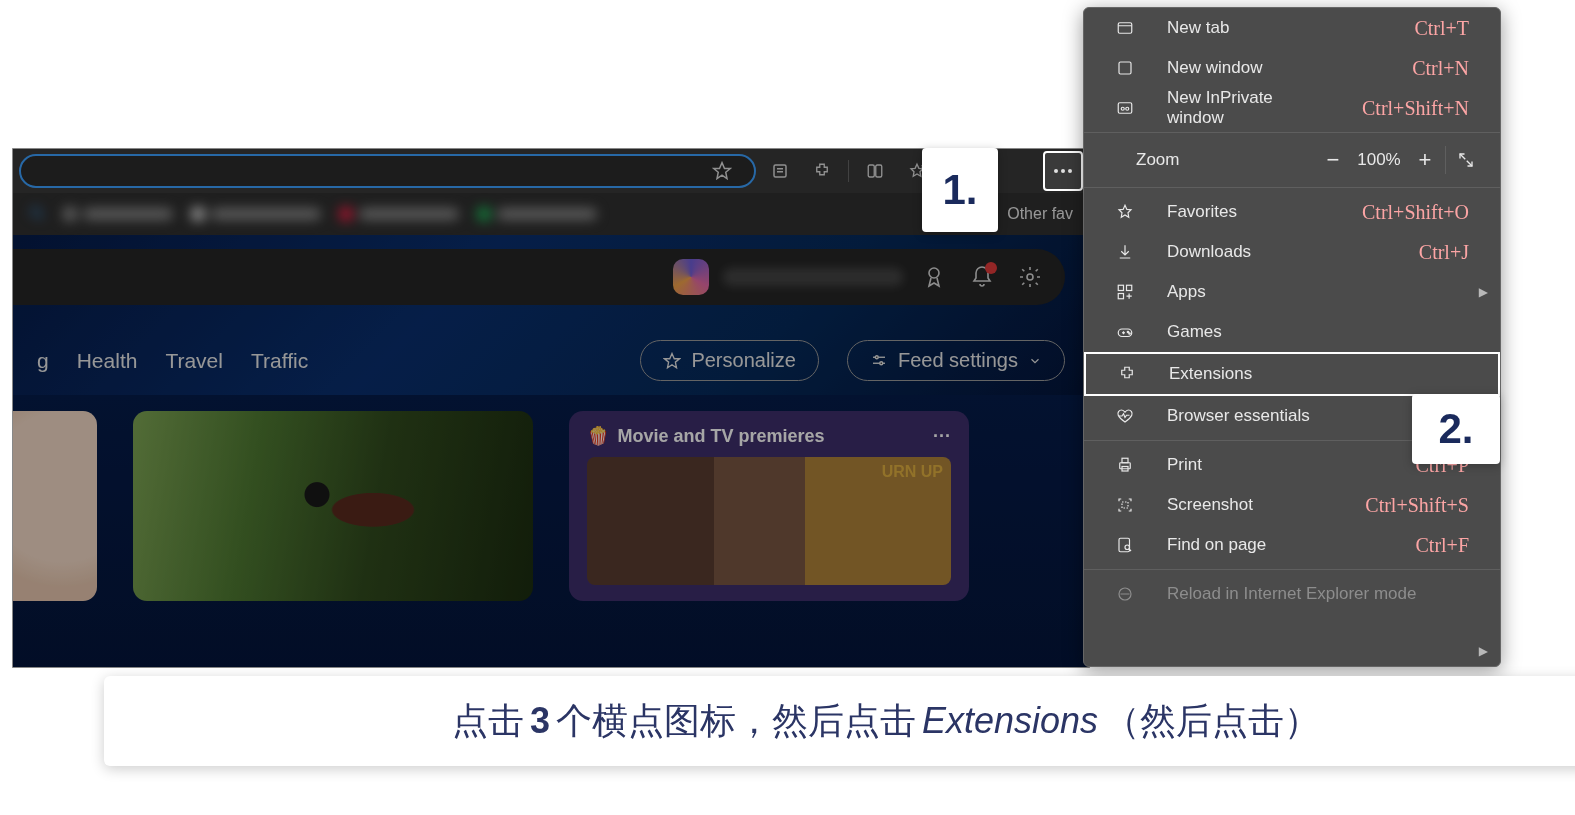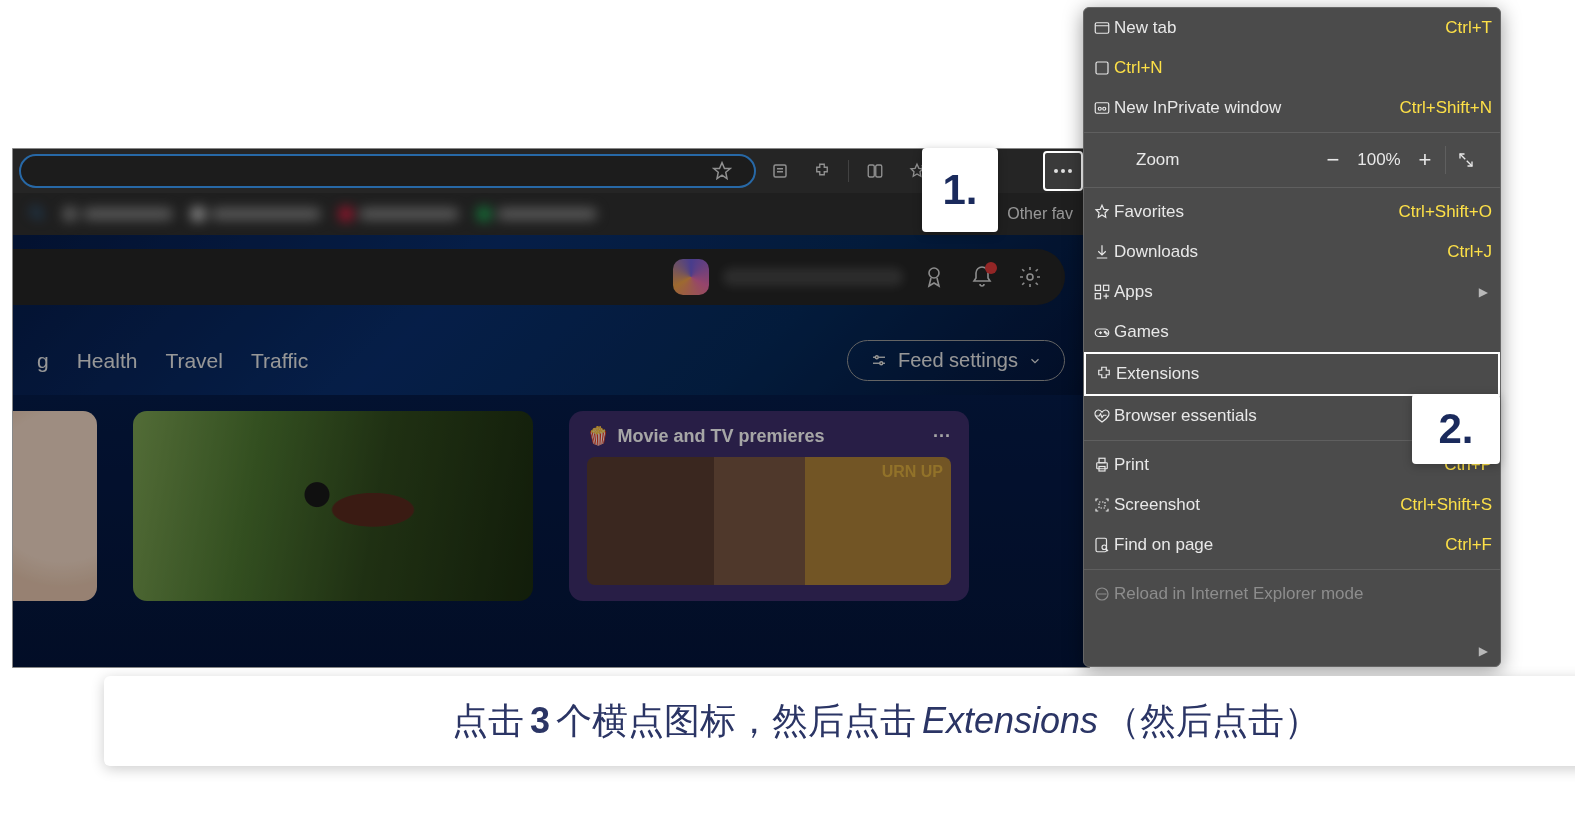--- a/index.html
+++ b/index.html
@@ -145,29 +145,29 @@
     color: #e8e8e8;
     font-size: 17px;
     border-radius: 6px;
     box-shadow: 0 4px 20px rgba(0,0,0,0.4);
     border: 1px solid #666;
     overflow: hidden;
     z-index: 70;
   }
   .menu-item {
     display: flex; align-items: center;
-    height: 40px; padding: 0 8px;
-    gap: 2px;
+    height: 40px; padding: 0 31px;
+    gap: 32px;
   }
   .menu-item.highlight { border: 2px solid #fff; height: 44px; background:#4b4b4b;}
   .menu-item.disabled { color: #8d8d8d; }
   .mi-icon { width: 20px; height: 20px; display:flex; align-items:center; justify-content:center; }
   .mi-icon svg { stroke: currentColor; }
   .mi-label { flex: 1; }
-  .mi-shortcut { color: #fde047; font-size: 17px; }
+  .mi-shortcut { color: #fca5a5; font-size: 20px; font-family: Liberation Serif, serif; }
   .menu-sep { height: 1px; background: #5f5f5f; margin: 4px 0; }
   .zoom-row { display:flex; align-items:center; height:46px; padding:0 16px; gap:2px; }
   .zoom-row .zlabel{ flex:0 0 92px; margin-left:36px;}
   .zoom-btn { width:36px; height:36px; display:flex; align-items:center; justify-content:center; color:#e8e8e8; font-size:22px;}
   .zoom-val { min-width:52px; text-align:center;}
   .zoom-sep{ width:1px; height:28px; background:#5f5f5f;}
   .fullscreen{ width:36px; display:flex; align-items:center; justify-content:center;}
   .menu-chevron { position:absolute; right:12px; color:#b8b8b8; font-size:12px;}
   .menu-bottom-chevron{ position:absolute; right:12px; bottom:8px; color:#b8b8b8; font-size:12px;}
 
@@ -305,20 +305,26 @@
     </div>
 
     <div class="tabs-row">
       <span>g</span>
       <span>Health</span>
       <span>Travel</span>
       <span>Traffic</span>
       <span class="spacer"></span>
       <div class="pill">
         <svg width="18" height="18" viewBox="0 0 24 24" fill="none" stroke="currentColor" stroke-width="1.8">
+            <path d="M12 2l3 7h7l-5.5 4.5L18 21l-6-4-6 4 1.5-7.5L2 9h7z"></path>
+          </svg>
+        <span>Personalize</span>
+      </div>
+      <div class="pill">
+        <svg width="18" height="18" viewBox="0 0 24 24" fill="none" stroke="currentColor" stroke-width="1.8">
             <line x1="4" y1="7" x2="20" y2="7"></line>
             <circle cx="9" cy="7" r="2" fill="#333"></circle>
             <line x1="4" y1="15" x2="20" y2="15"></line>
             <circle cx="15" cy="15" r="2" fill="#333"></circle>
           </svg>
         <span>Feed settings</span>
         <svg width="14" height="14" viewBox="0 0 24 24" fill="none" stroke="currentColor" stroke-width="2">
             <path d="M6 9l6 6 6-6"></path>
           </svg>
       </div>
@@ -350,20 +356,21 @@
       </span>
     <span class="mi-label">New tab</span>
     <span class="mi-shortcut">Ctrl+T</span>
   </div>
   <div class="menu-item">
     <span class="mi-icon">
         <svg width="18" height="18" viewBox="0 0 24 24" fill="none" stroke-width="1.6">
           <rect x="4" y="4" width="16" height="16" rx="2"></rect>
         </svg>
       </span>
+    <span class="mi-label">New window</span>
     <span class="mi-shortcut">Ctrl+N</span>
   </div>
   <div class="menu-item">
     <span class="mi-icon">
         <svg width="18" height="18" viewBox="0 0 24 24" fill="none" stroke-width="1.6">
           <rect x="3" y="5" width="18" height="14" rx="2"></rect>
           <circle cx="9" cy="13" r="2"></circle>
           <circle cx="15" cy="13" r="2"></circle>
         </svg>
       </span>

